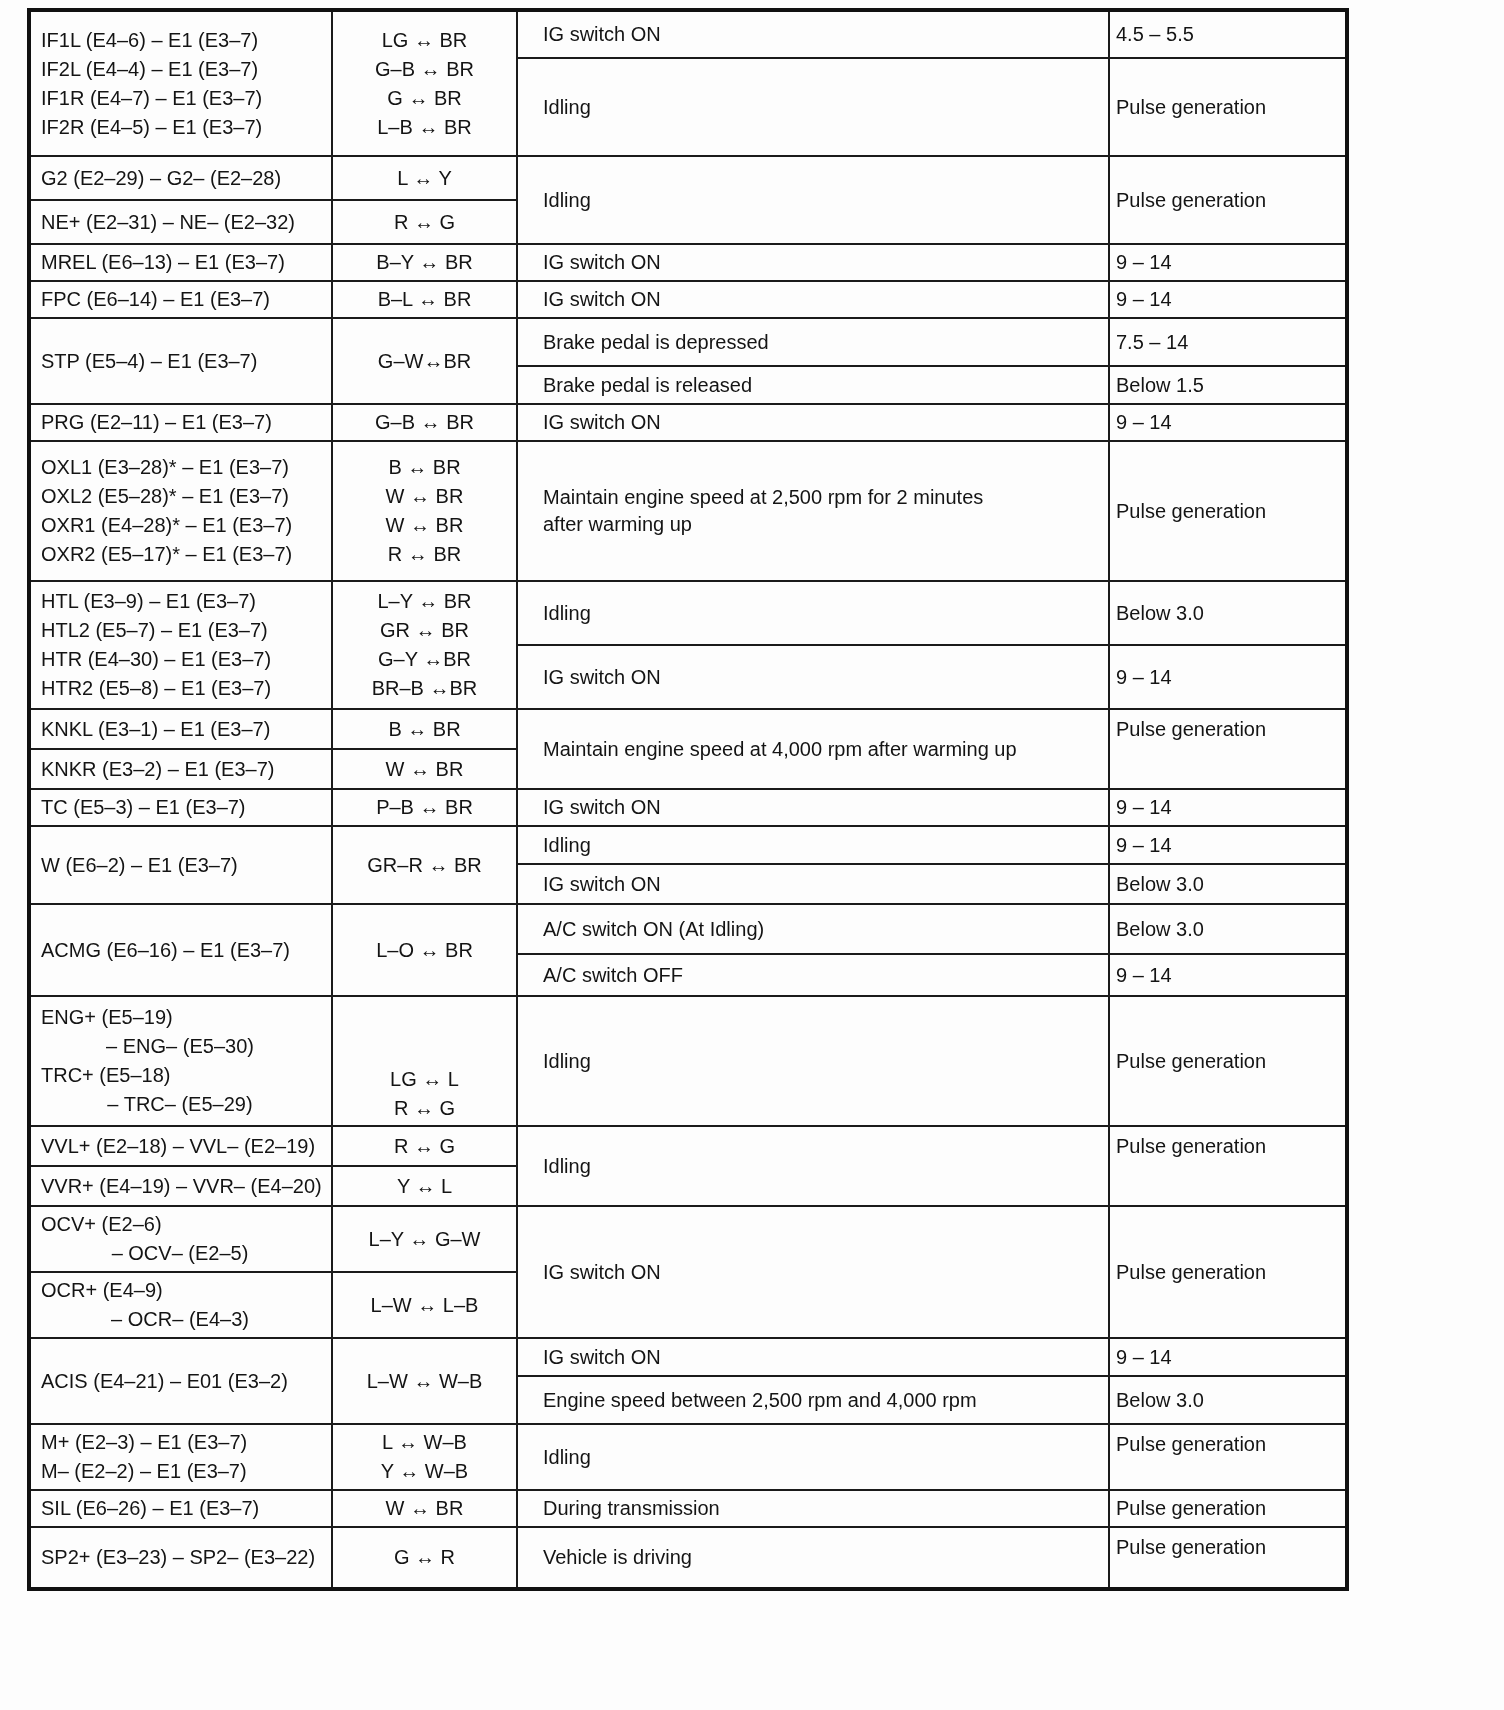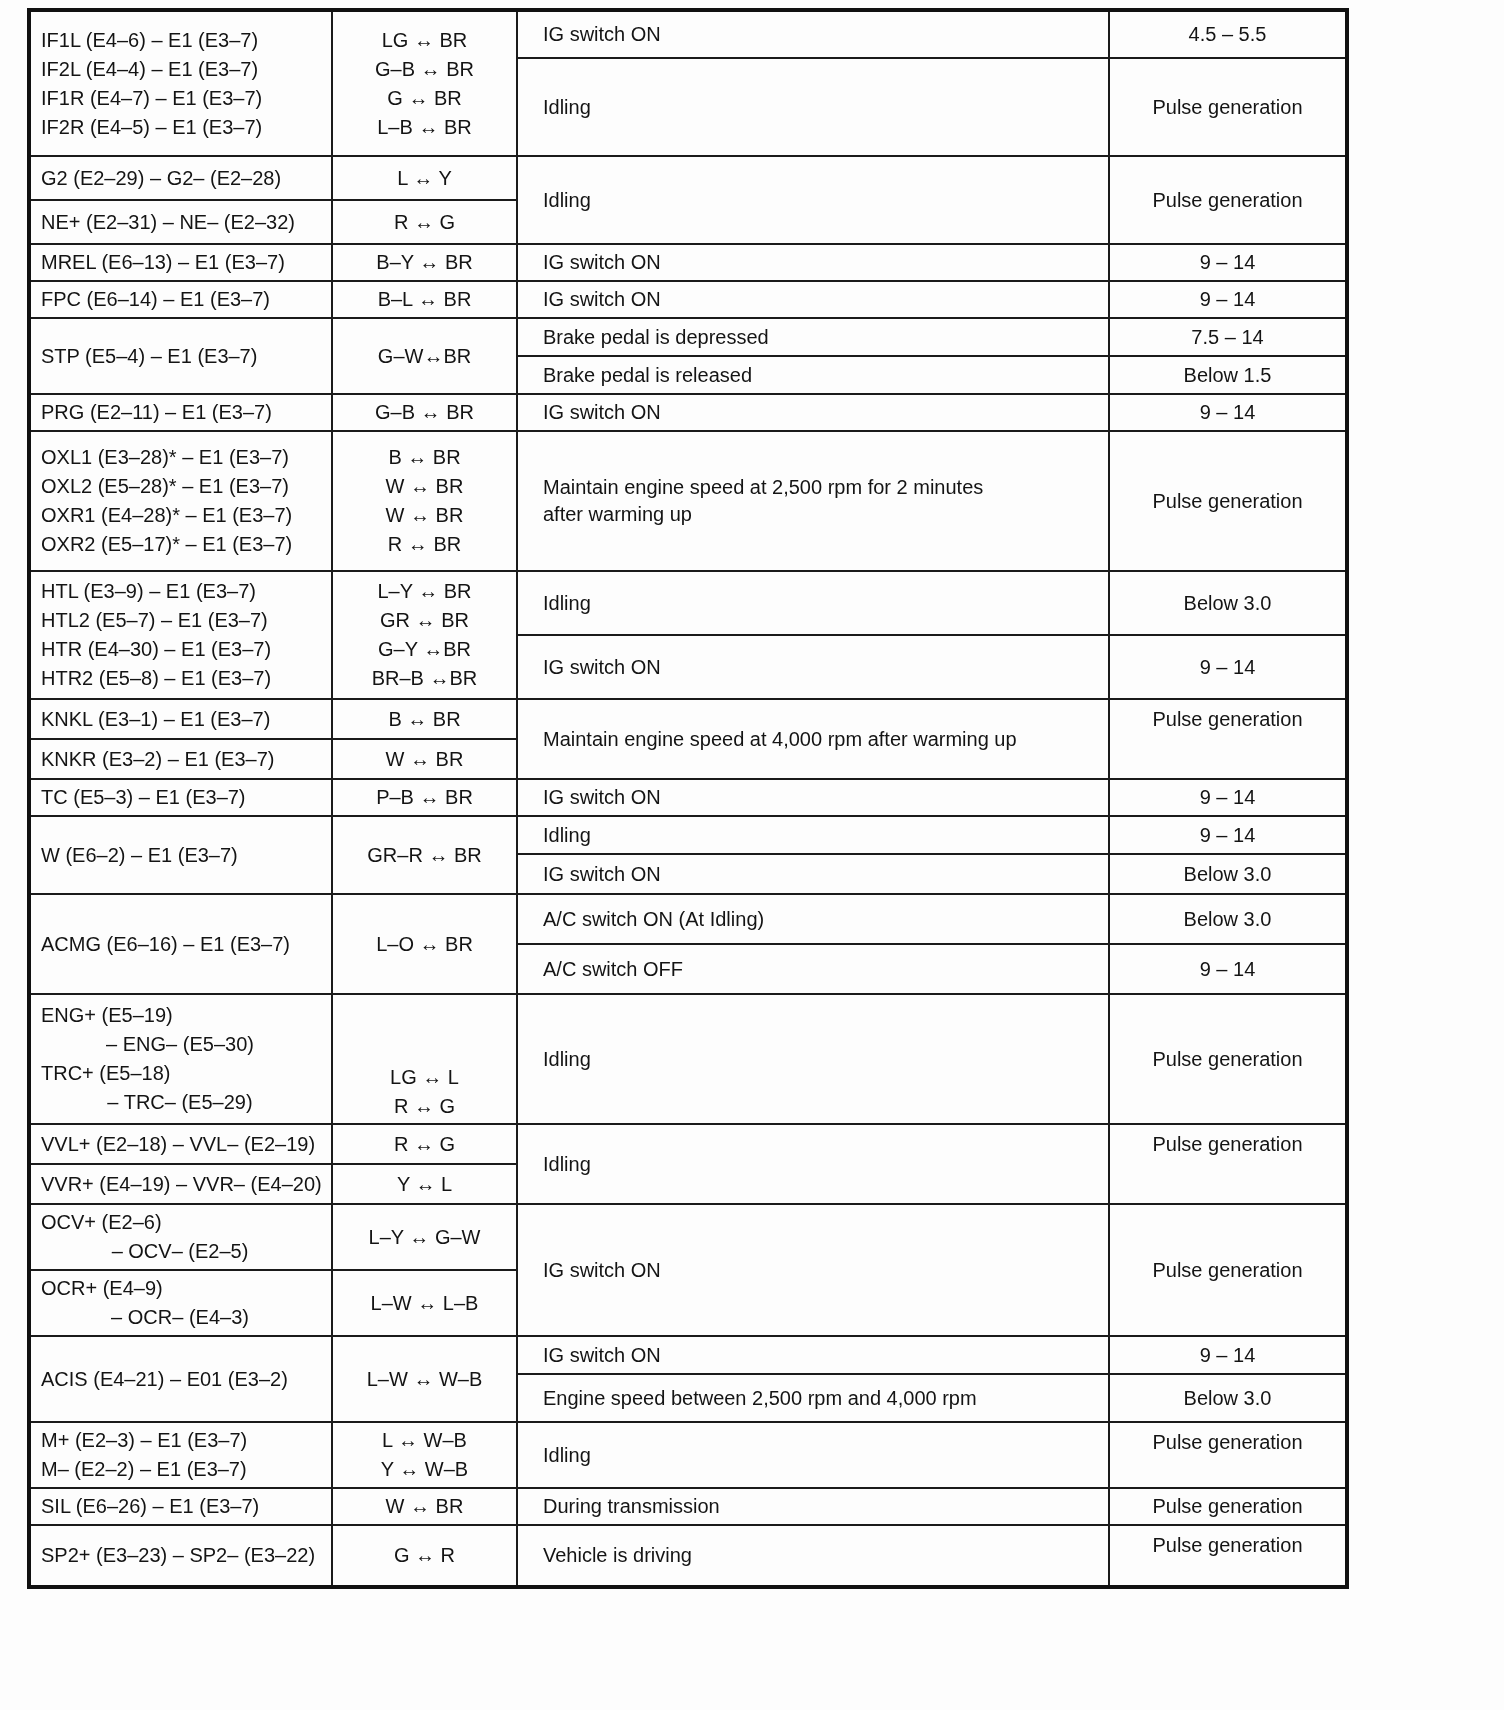--- a/index.html
+++ b/index.html
@@ -17,21 +17,21 @@
   td{
     border:2px solid #1b1b1b;
     vertical-align:middle;
     font-size:20px;
     padding:0;
     overflow:hidden;
   }
   .term{text-align:left;padding:3px 8px 3px 10px;line-height:29px;}
   .color{text-align:center;line-height:29px;padding:2px 2px;}
   .cond{text-align:left;padding:3px 25px;line-height:27px;}
-  .std{text-align:center;padding:2px 6px;}
+  .std{text-align:left;padding:2px 6px;}
   .align-right{text-align:center;padding-right:4px;}
   .va-top{vertical-align:top;padding-top:8px;}
   .color-stack{display:flex;flex-direction:column;justify-content:flex-end;}
 </style>
 </head>
 <body>
 
 <div class="page">
 <table class="vtable">
   <colgroup>
@@ -81,21 +81,21 @@
       <td class="std">9 – 14</td>
     </tr>
 
     <tr style="height:37px">
       <td class="term">FPC (E6–14) – E1 (E3–7)</td>
       <td class="color">B–L ↔ BR</td>
       <td class="cond">IG switch ON</td>
       <td class="std">9 – 14</td>
     </tr>
 
-    <tr style="height:38px">
+    <tr style="height:48px">
       <td class="term" rowspan="2">STP (E5–4) – E1 (E3–7)</td>
       <td class="color" rowspan="2">G–W↔BR</td>
       <td class="cond">Brake pedal is depressed</td>
       <td class="std">7.5 – 14</td>
     </tr>
     <tr style="height:38px">
       <td class="cond">Brake pedal is released</td>
       <td class="std">Below 1.5</td>
     </tr>
 
@@ -175,21 +175,21 @@
       <td class="cond">IG switch ON</td>
       <td class="std">Below 3.0</td>
     </tr>
 
     <tr style="height:50px">
       <td class="term" rowspan="2">ACMG (E6–16) – E1 (E3–7)</td>
       <td class="color" rowspan="2">L–O ↔ BR</td>
       <td class="cond">A/C switch ON (At Idling)</td>
       <td class="std">Below 3.0</td>
     </tr>
-    <tr style="height:50px">
+    <tr style="height:42px">
       <td class="cond">A/C switch OFF</td>
       <td class="std">9 – 14</td>
     </tr>
 
     <tr style="height:130px">
       <td class="term">
         <div>ENG+ (E5–19)</div>
         <div class="align-right">– ENG– (E5–30)</div>
         <div>TRC+ (E5–18)</div>
         <div class="align-right">– TRC– (E5–29)</div>

